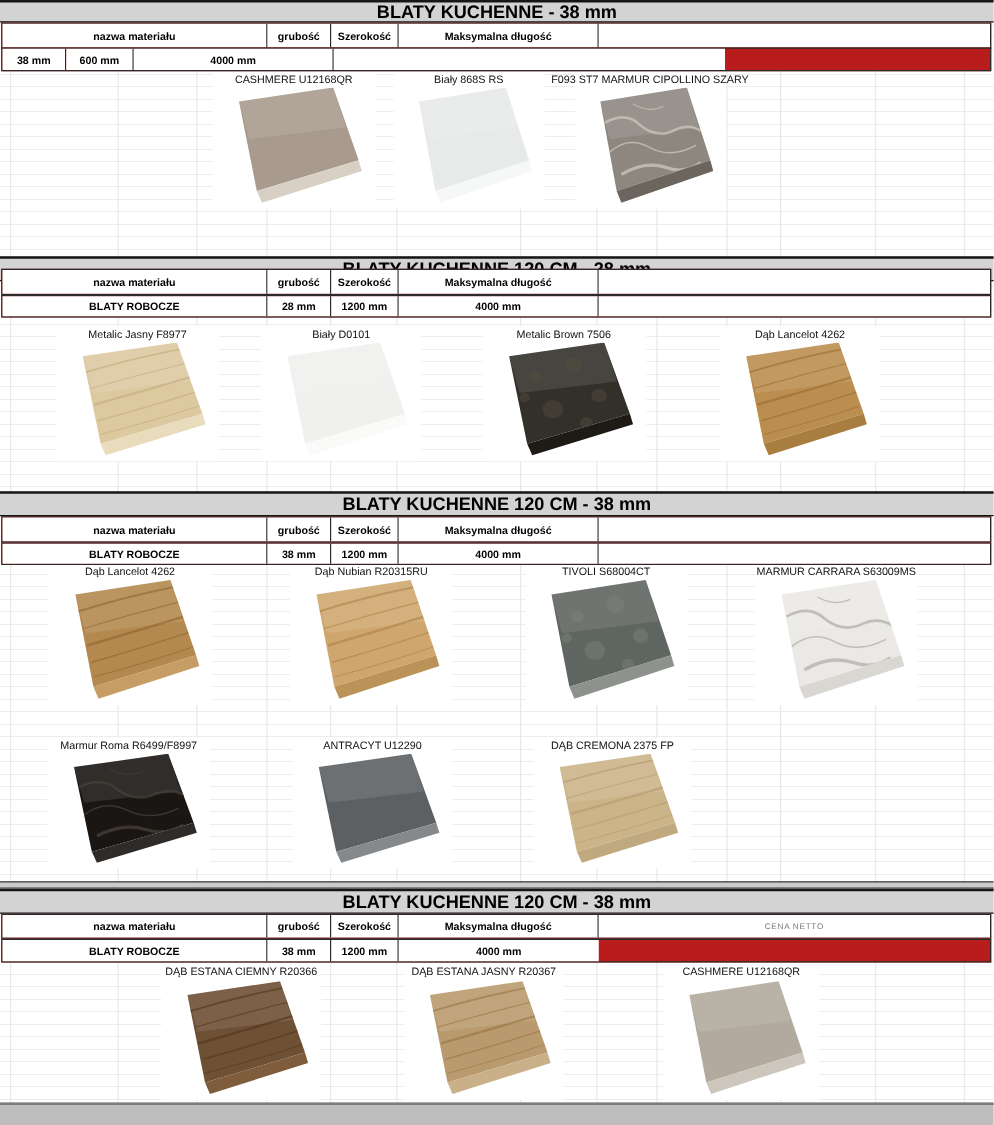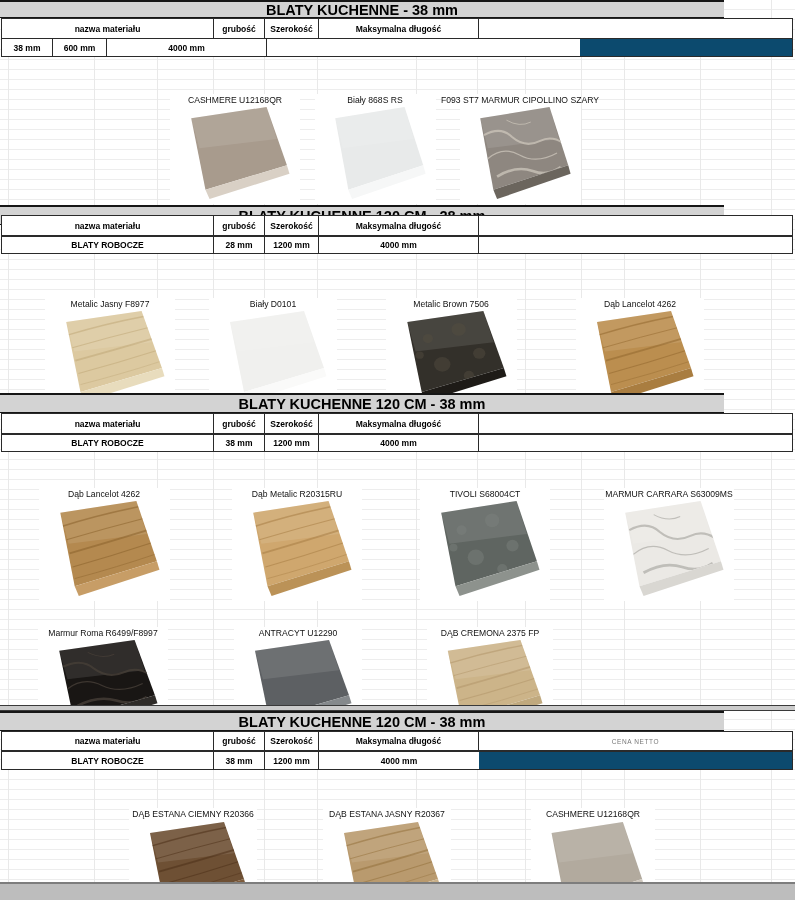--- a/index.html
+++ b/index.html
@@ -10,52 +10,52 @@
     color:#000;
   }
   
   #grid{
     position:absolute;inset:0;z-index:0;
     background:repeating-linear-gradient(to bottom,#ffffff 0 9px,#ededed 9px 10px);
   }
   .vline{position:absolute;top:0;bottom:0;width:1px;background:#e9e9e9;}
   
   .tbar{
-    position:absolute;left:0;width:724px;z-index:3;
+    position:absolute;left:0;width:795px;z-index:3;
     background:#d3d3d3;
     border-top:2px solid #161616;border-bottom:1px solid #161616;
     display:flex;align-items:center;justify-content:center;
     font-weight:bold;font-size:14.5px;letter-spacing:0px;
     box-sizing:border-box;
   }
   
   .trow{
     position:absolute;left:1px;width:792px;z-index:3;display:flex;
-    background:#0c4a6e;border:1px solid #2a2a2a;box-sizing:border-box;
+    background:#b91c1c;border:1px solid #2a2a2a;box-sizing:border-box;
   }
   .trow .c{
     box-sizing:border-box;border-right:1px solid #2a2a2a;
     display:flex;align-items:center;justify-content:center;
     font-size:8.5px;font-weight:bold;white-space:nowrap;overflow:hidden;
     background:#fff;
   }
   .trow .c:last-child{border-right:none;}
   .c0{width:212px;} .c1{width:51px;} .c2{width:54px;} .c3{width:160px;} .c4{width:313px;}
   .c.muted{font-weight:normal;font-size:6.5px;color:#777;letter-spacing:.6px;}
   
   .thinband{
     position:absolute;left:0;width:795px;z-index:3;background:#cbcbcb;
     border-top:1px solid #3a3a3a;border-bottom:1px solid #3a3a3a;box-sizing:border-box;
   }
   #footer-band{
     position:absolute;left:0;bottom:0;width:795px;height:18px;z-index:3;
     background:#bdbdbd;border-top:2px solid #7d7d7d;box-sizing:border-box;
   }
   
-  .pcell{position:absolute;z-index:2;margin-top:37px;}
+  .pcell{position:absolute;z-index:2;}
   .pbg{position:absolute;background:#fff;z-index:0;}
   .plabel{
     position:relative;z-index:2;text-align:center;
     font-size:8.6px;color:#111;white-space:nowrap;line-height:11px;
   }
   .pimg{position:absolute;z-index:1;}
   .pimg svg{display:block;}
 </style>
 </head>
 <body>
@@ -298,21 +298,21 @@
             <path d="M21 54 Q60 42 97 30" stroke-width="2"></path>
             <path d="M24 68 Q64 56 101 43" stroke-width="1.2"></path>
             <path d="M26 80 Q68 68 104 55" stroke-width="0.8"></path>
           </g>
           <polygon points="26,88 106,62 108.5,71 30,98" fill="#c79d66"></polygon>
         </svg>
       </div>
     </div>
     <div class="pcell" style="left: 197px; top: 452px; width: 200px; height: 109px;">
       <div class="pbg" style="left: 35px; top: -1px; width: 130px; height: 113px;"></div>
-      <div class="plabel">Dąb Metalic R20315RU</div>
+      <div class="plabel">Dąb Nubian R20315RU</div>
       <div class="pimg" style="left: 44px; top: 12px; width: 112px; height: 97px;">
         <svg width="100%" height="100%" viewBox="0 0 110 100" preserveAspectRatio="none">
           <defs>
             <clipPath id="cp2_0_1">
               <polygon points="12,12 86,0 106,62 26,88"></polygon>
             </clipPath>
           </defs>
           <polygon points="12,12 86,0 106,62 26,88" fill="#cfa76e"></polygon>
           <polygon points="12,12 86,0 96,34 20,44" fill="#ffffff" opacity="0.10"></polygon>
           <g clip-path="url(#cp2_0_1)" stroke="#a87e45" fill="none" opacity="0.55">

